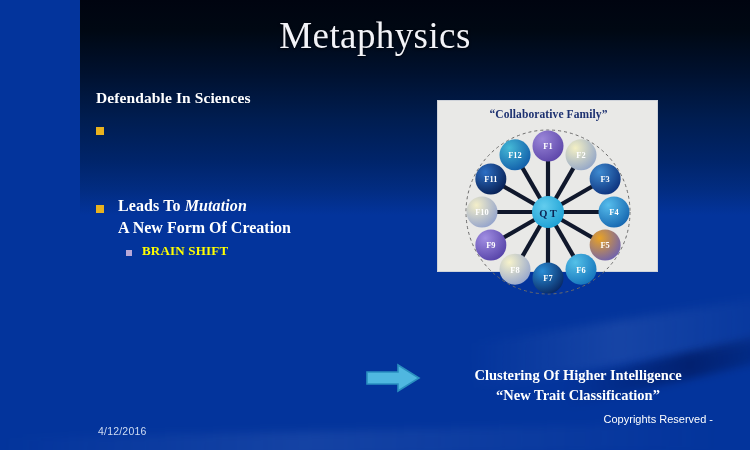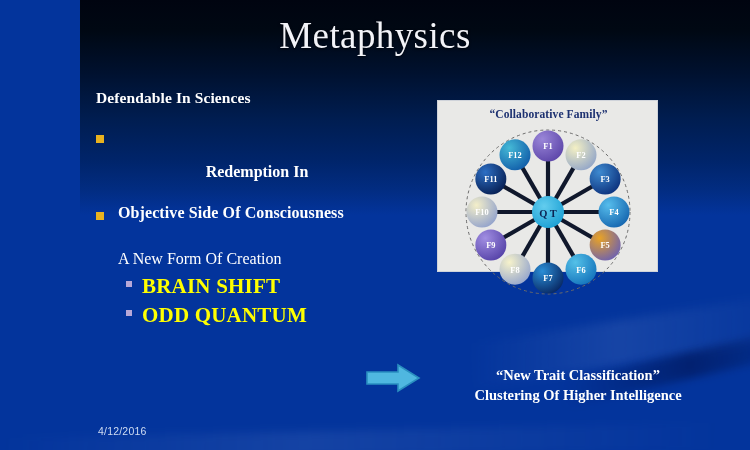--- a/index.html
+++ b/index.html
@@ -57,31 +57,31 @@
   .line{ display:flex; align-items:flex-start; }
   .bullet-sq{
     width:8px;height:8px;background:#e8b21f;
     margin-top:8px;margin-right:14px;flex:0 0 auto;
   }
   .bullet-sq-sm{
     width:6px;height:6px;background:#b7a8d8;
     margin-top:7px;margin-right:10px;flex:0 0 auto;
   }
   .txt-head{
-    font-size:15.5px;font-weight:bold;letter-spacing:.1px;margin-bottom:20px;
+    font-size:15.5px;font-weight:bold;letter-spacing:.1px;margin-bottom:12px;
   }
   .txt-b1{ font-size:16px;font-weight:bold;letter-spacing:.1px; }
   .txt-center{
     text-align:center;font-size:16px;font-weight:bold;
     width:310px;margin-left:6px;line-height:1.42;
   }
   .txt-sub{
-    font-size:21px;font-weight:bold;color:#ffff00;letter-spacing:.2px;
-  }
-  .txt-plain{ font-size:16px;font-weight:normal;margin-left:22px; }
+    font-size:13px;font-weight:bold;color:#ffff00;letter-spacing:.2px;
+  }
+  .txt-plain{ font-size:16px;font-weight:bold;margin-left:22px; }
   .ital{ font-style:italic; }
 
   .sp-a{height:18px;}
   .sp-b{height:20px;}
   .sp-c{height:16px;}
 
   
   #date{
     position:absolute;left:98px;top:425px;
     font-family:"Liberation Sans", sans-serif;
@@ -137,68 +137,64 @@
 
     <div class="txt-head">Defendable In Sciences</div>
 
     <div class="line">
       <div class="bullet-sq"></div>
     </div>
 
     <div class="sp-a"></div>
 
     <div class="txt-center">
-      <div>Redemption In</div>
     </div>
 
     <div class="sp-b"></div>
+
+
+    <div style="height:8px"></div>
+
+
+    <div class="sp-c"></div>
 
     <div class="line">
       <div class="bullet-sq"></div>
-      <div class="txt-b1">Objective Side Of Consciousness</div>
+      <div class="txt-b1"><span>Leads To </span><span class="ital">Mutation</span></div>
     </div>
-
-    <div style="height:8px"></div>
-
-
-    <div class="sp-c"></div>
-
 
     <div style="height:4px"></div>
 
     <div class="txt-plain">A New Form Of Creation</div>
 
     <div style="height:6px"></div>
 
     <div class="line" style="margin-left:30px">
       <div class="bullet-sq-sm"></div>
       <div class="txt-sub">BRAIN SHIFT</div>
     </div>
 
     <div style="height:4px"></div>
 
-    <div class="line" style="margin-left:30px">
-      <div class="bullet-sq-sm"></div>
-      <div class="txt-sub">ODD QUANTUM</div>
-    </div>
 
   </div>
 
   <div id="date">4/12/2016</div>
 
   <svg id="arrow" viewBox="0 0 56 30">
     <polygon points="2,9 33,9 33,2 54,15 33,28 33,21 2,21" fill="#4fb7e0" stroke="#2a8fc0" stroke-width="1.6" stroke-linejoin="miter"></polygon>
   </svg>
 
   <div id="right-caption">
+    <div>Clustering Of Higher Intelligence</div>
     <div>“New Trait Classification”</div>
-    <div>Clustering Of Higher Intelligence</div>
   </div>
 
   <div id="copyright">
+    <div>Copyrights Reserved -</div>
   </div>
 
   <div id="diagram-panel">
 
     <div id="diagram-title">“Collaborative Family”</div>
 
     <svg id="diagram-svg" width="221" height="200" viewBox="0 0 221 200">
       <defs id="node-gradients">
           <radialGradient id="hubgrad" cx="38%" cy="32%" r="75%">
             <stop offset="0%" stop-color="#63cdee"></stop>

